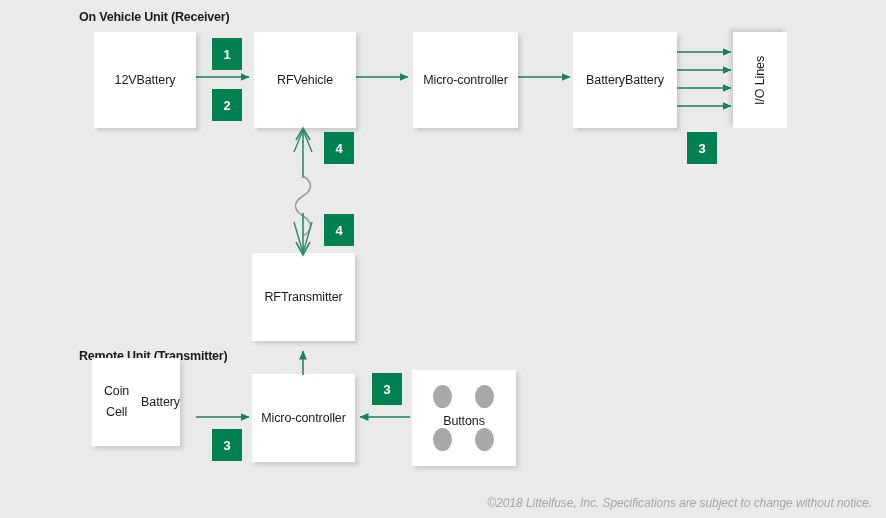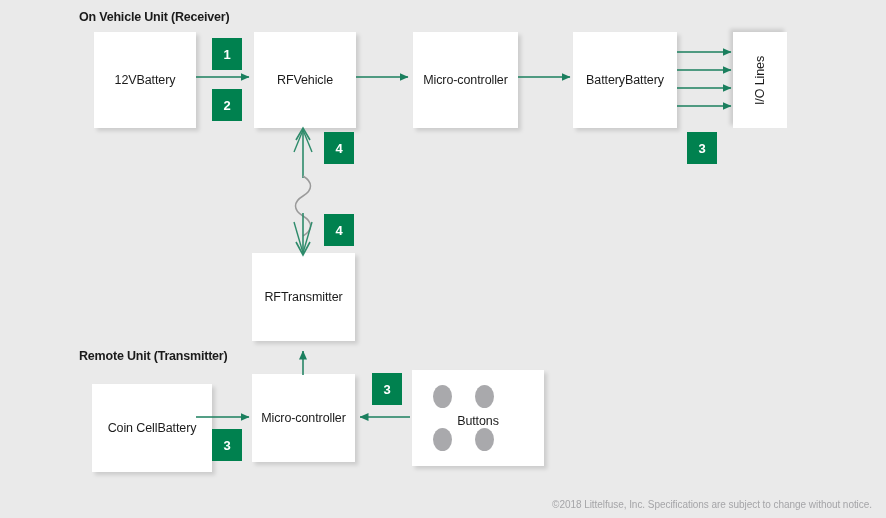--- a/index.html
+++ b/index.html
@@ -86,24 +86,25 @@
     text-align: center;
     width: 100%;
     left: 0;
     z-index: 5;
   }
   
   .footer {
     position: absolute;
     right: 14px;
     bottom: 8px;
-    font-size: 10px;
+    font-size: 12px;
     color: #a5a5a8;
     white-space: nowrap;
     letter-spacing: -0.05px;
+    font-style: italic;
   }
 </style>
 </head>
 <body>
 
 <div id="stage">
 
   <svg id="wires" viewBox="0 0 886 518" xmlns="http://www.w3.org/2000/svg">
     <defs>
       <marker id="ah" markerWidth="9" markerHeight="8" refX="8.5" refY="4" orient="auto" markerUnits="userSpaceOnUse">
@@ -174,32 +175,32 @@
 
   <div class="box vertical" style="left:733px; top:32px; width:54px; height:96px;">
     <span class="ln">I/O Lines</span>
   </div>
 
   <div class="box" style="left:252px; top:253px; width:103px; height:88px;">
     <span class="ln">RF</span>
     <span class="ln">Transmitter</span>
   </div>
 
-  <div class="box" style="left:92px; top:384px; width:120px; height:88px;">
+  <div class="box" style="left:92px; top:358px; width:88px; height:88px;">
     <span class="ln">Coin Cell</span>
     <span class="ln">Battery</span>
   </div>
 
   <div class="box" style="left:252px; top:374px; width:103px; height:88px;">
     <span class="ln">Micro-</span>
     <span class="ln">controller</span>
   </div>
 
   <div class="box" style="left:412px; top:370px; width:104px; height:96px;
-              display:block;padding-left:28px;">
+              display:block;">
     <span class="dot" style="left:21px; top:15px;"></span>
     <span class="dot" style="left:63px; top:15px;"></span>
     <span class="dot" style="left:21px; top:58px;"></span>
     <span class="dot" style="left:63px; top:58px;"></span>
     <span class="btn-label" style="top:41px;">Buttons</span>
   </div>
 
   <div class="badge" style="left:212px; top:38px; width:30px; height:32px;">1</div>
   <div class="badge" style="left:212px; top:89px; width:30px; height:32px;">2</div>
   <div class="badge" style="left:324px; top:132px; width:30px; height:32px;">4</div>

